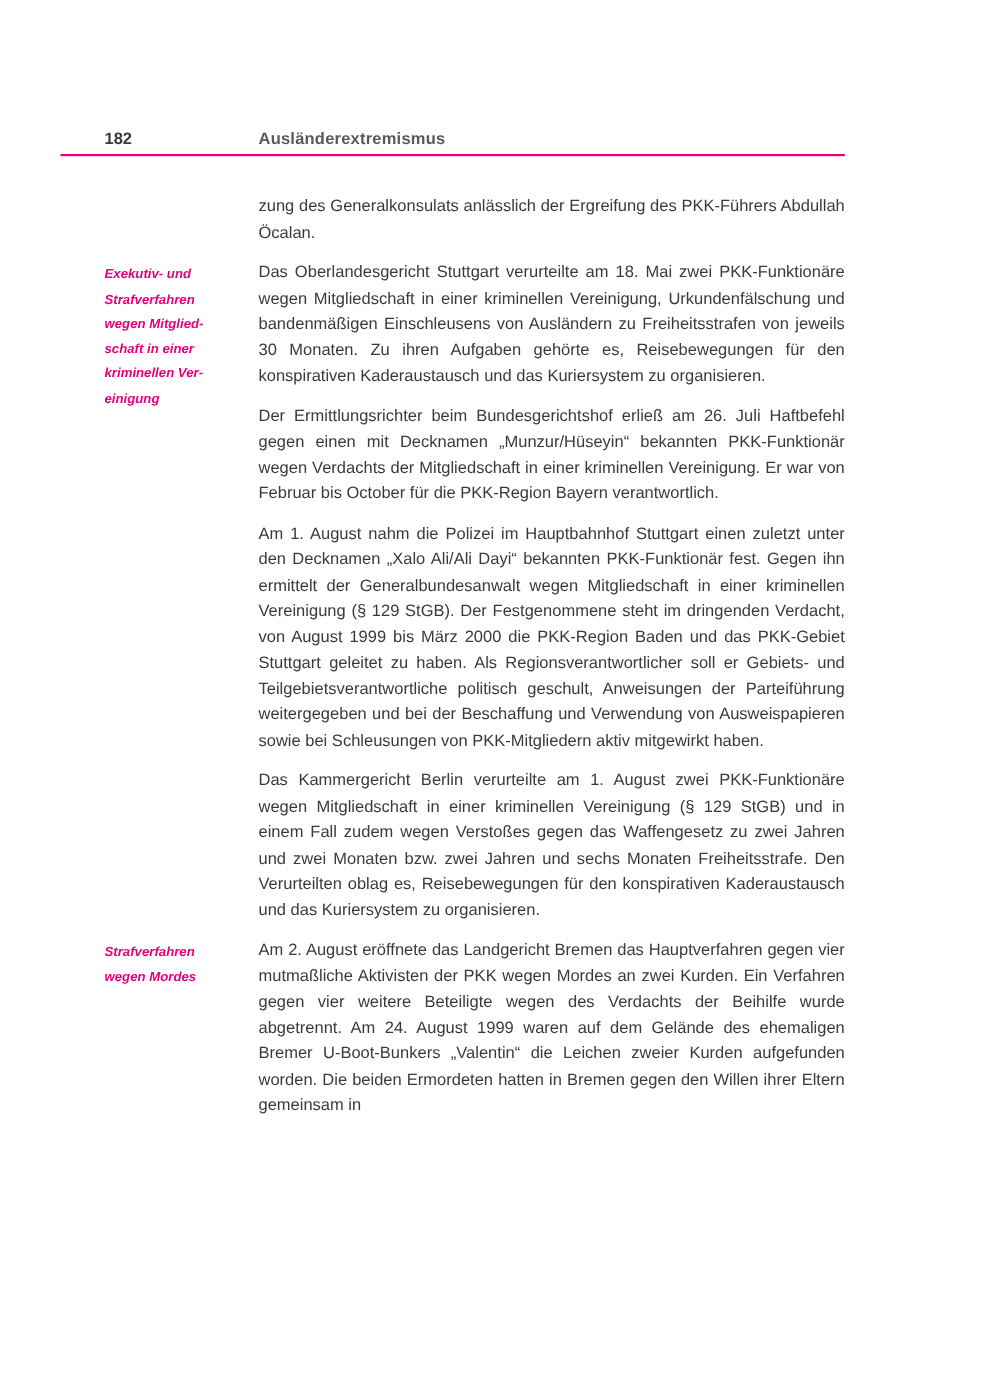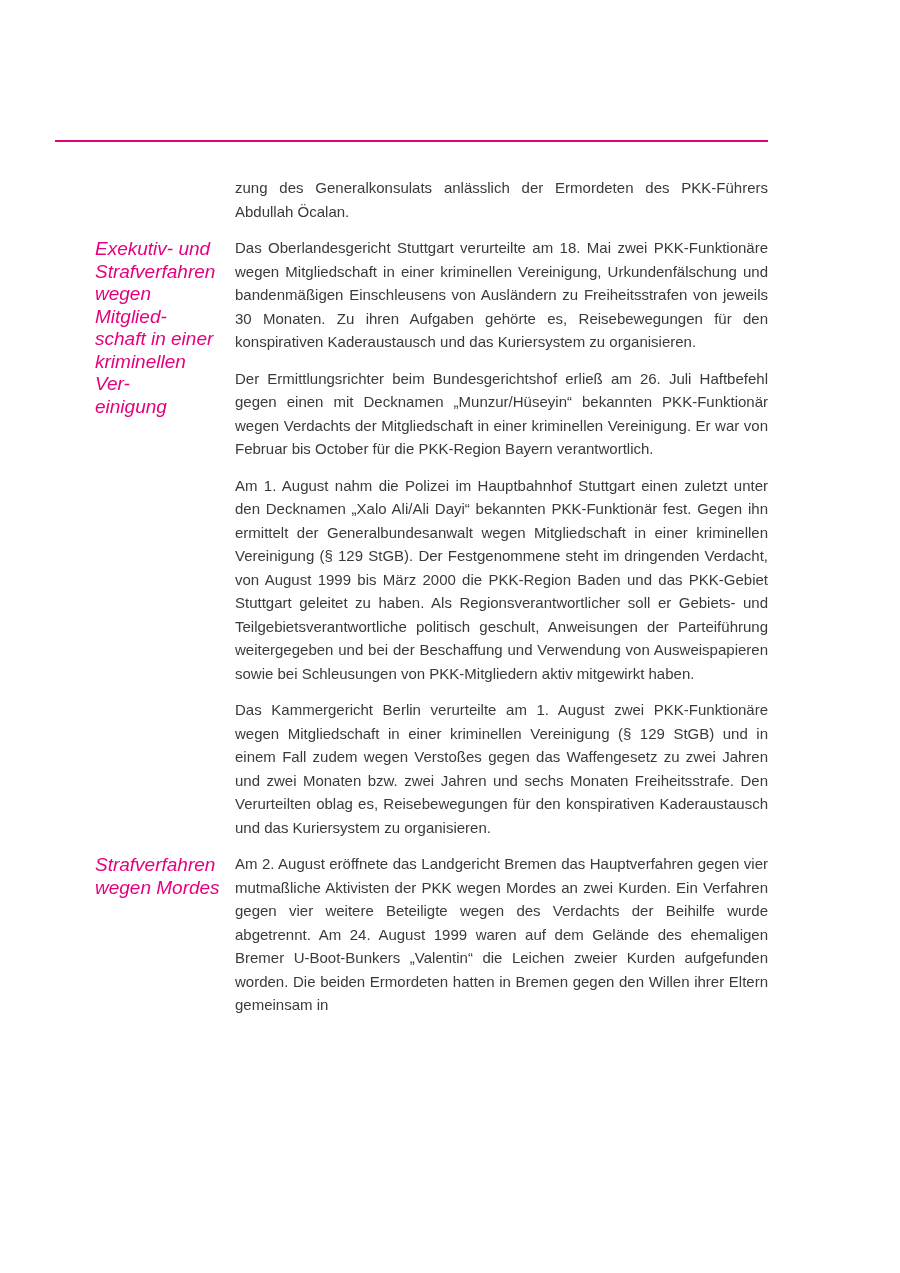--- a/index.html
+++ b/index.html
@@ -29,50 +29,55 @@
     background: var(--accent, #e5007d);
   }
 
   .content { position: absolute; top: 176px; left: 95px; width: 673px; }
 
   .section { display: grid; grid-template-columns: 140px 533px; align-items: start; }
 
   .note {
     color: var(--accent, #e5007d);
     font-style: italic;
-    font-size: 19px;
+    font-size: 12px;
     line-height: 22.5px;
     white-space: pre-line;
     padding-top: 2px;
     padding-right: 14px;
+    font-weight: bold;
   }
 
   .bodycol p {
     font-size: 15px;
     line-height: 23.5px;
     text-align: justify;
     margin-bottom: 13px;
     color: #3a3a39;
   }
   .bodycol p:last-child { margin-bottom: 13px; }
 </style>
 </head>
 <body>
 
 <div class="page">
 
+  <header class="page-header">
+    <span class="page-number">182</span>
+    <span class="running-header">Ausländerextremismus</span>
+  </header>
 
   <div class="header-rule"></div>
 
   <main class="content">
 
     <section class="section">
       <aside class="note"></aside>
       <div class="bodycol">
-        <p>zung des Generalkonsulats anlässlich der Ermordeten des PKK-Führers Abdullah Öcalan.</p>
+        <p>zung des Generalkonsulats anlässlich der Ergreifung des PKK-Führers Abdullah Öcalan.</p>
       </div>
     </section>
 
     <section class="section">
       <aside class="note">Exekutiv- und
 Strafverfahren
 wegen Mitglied-
 schaft in einer
 kriminellen Ver-
 einigung</aside>

